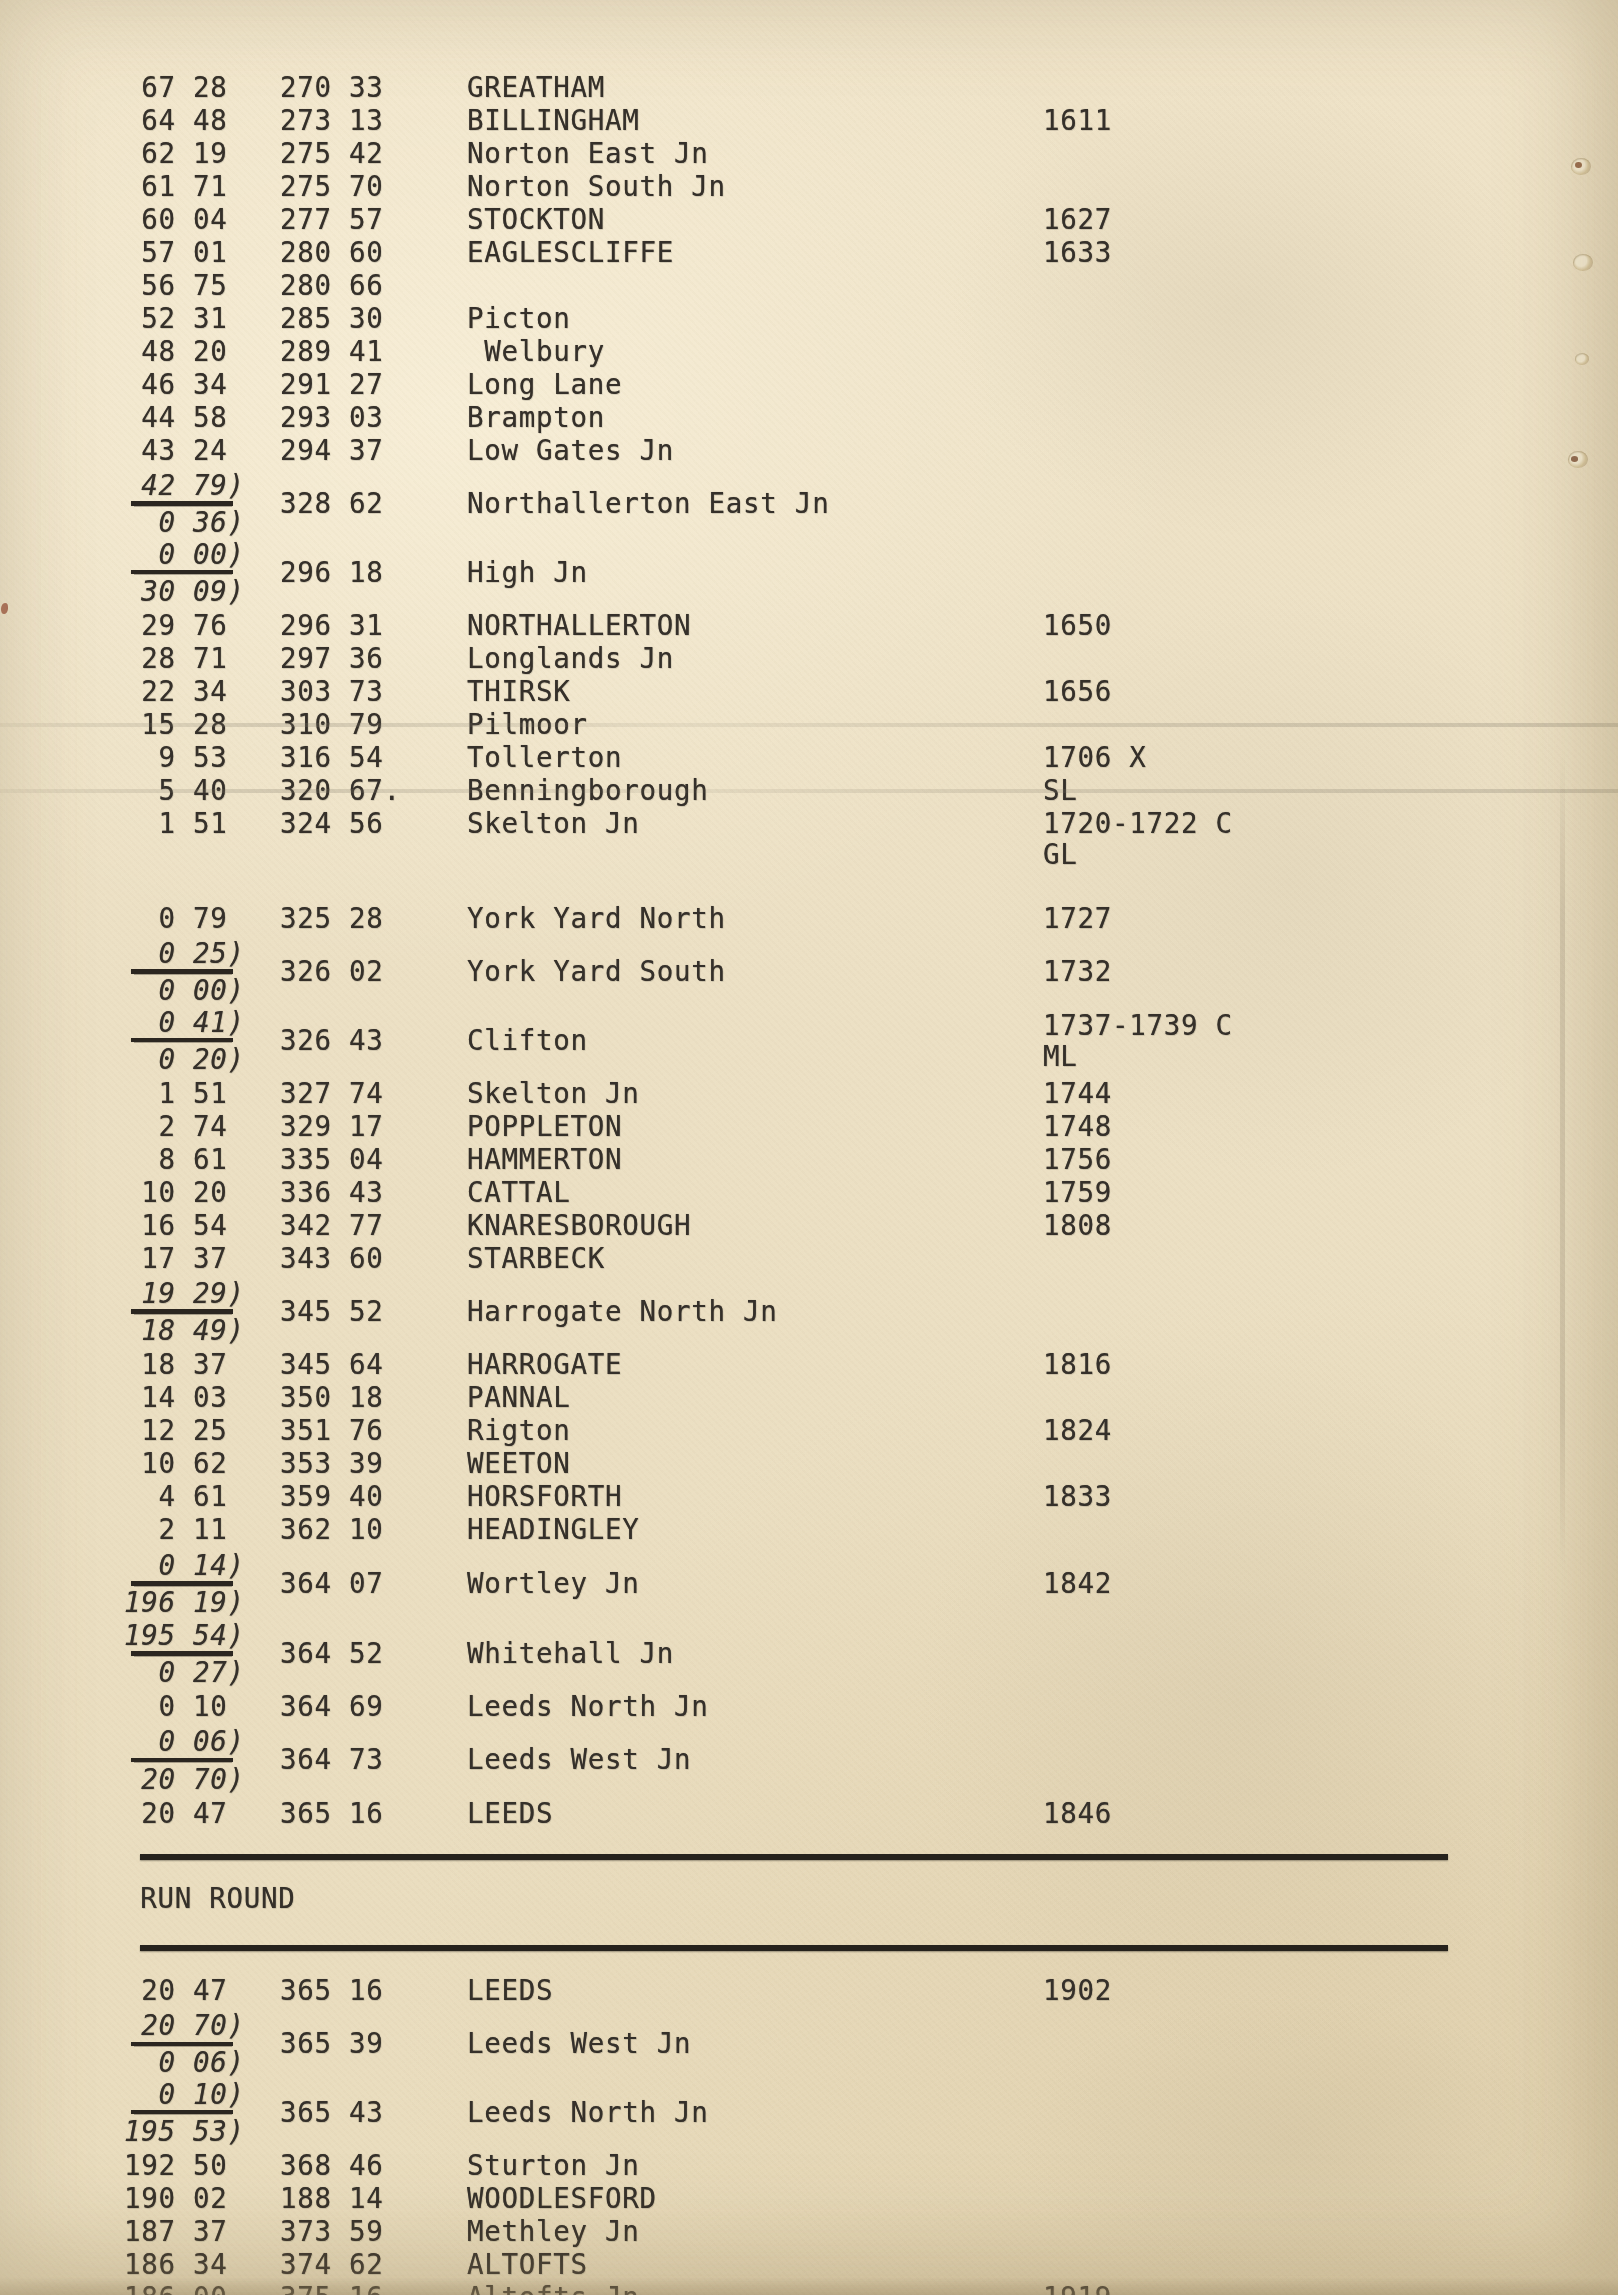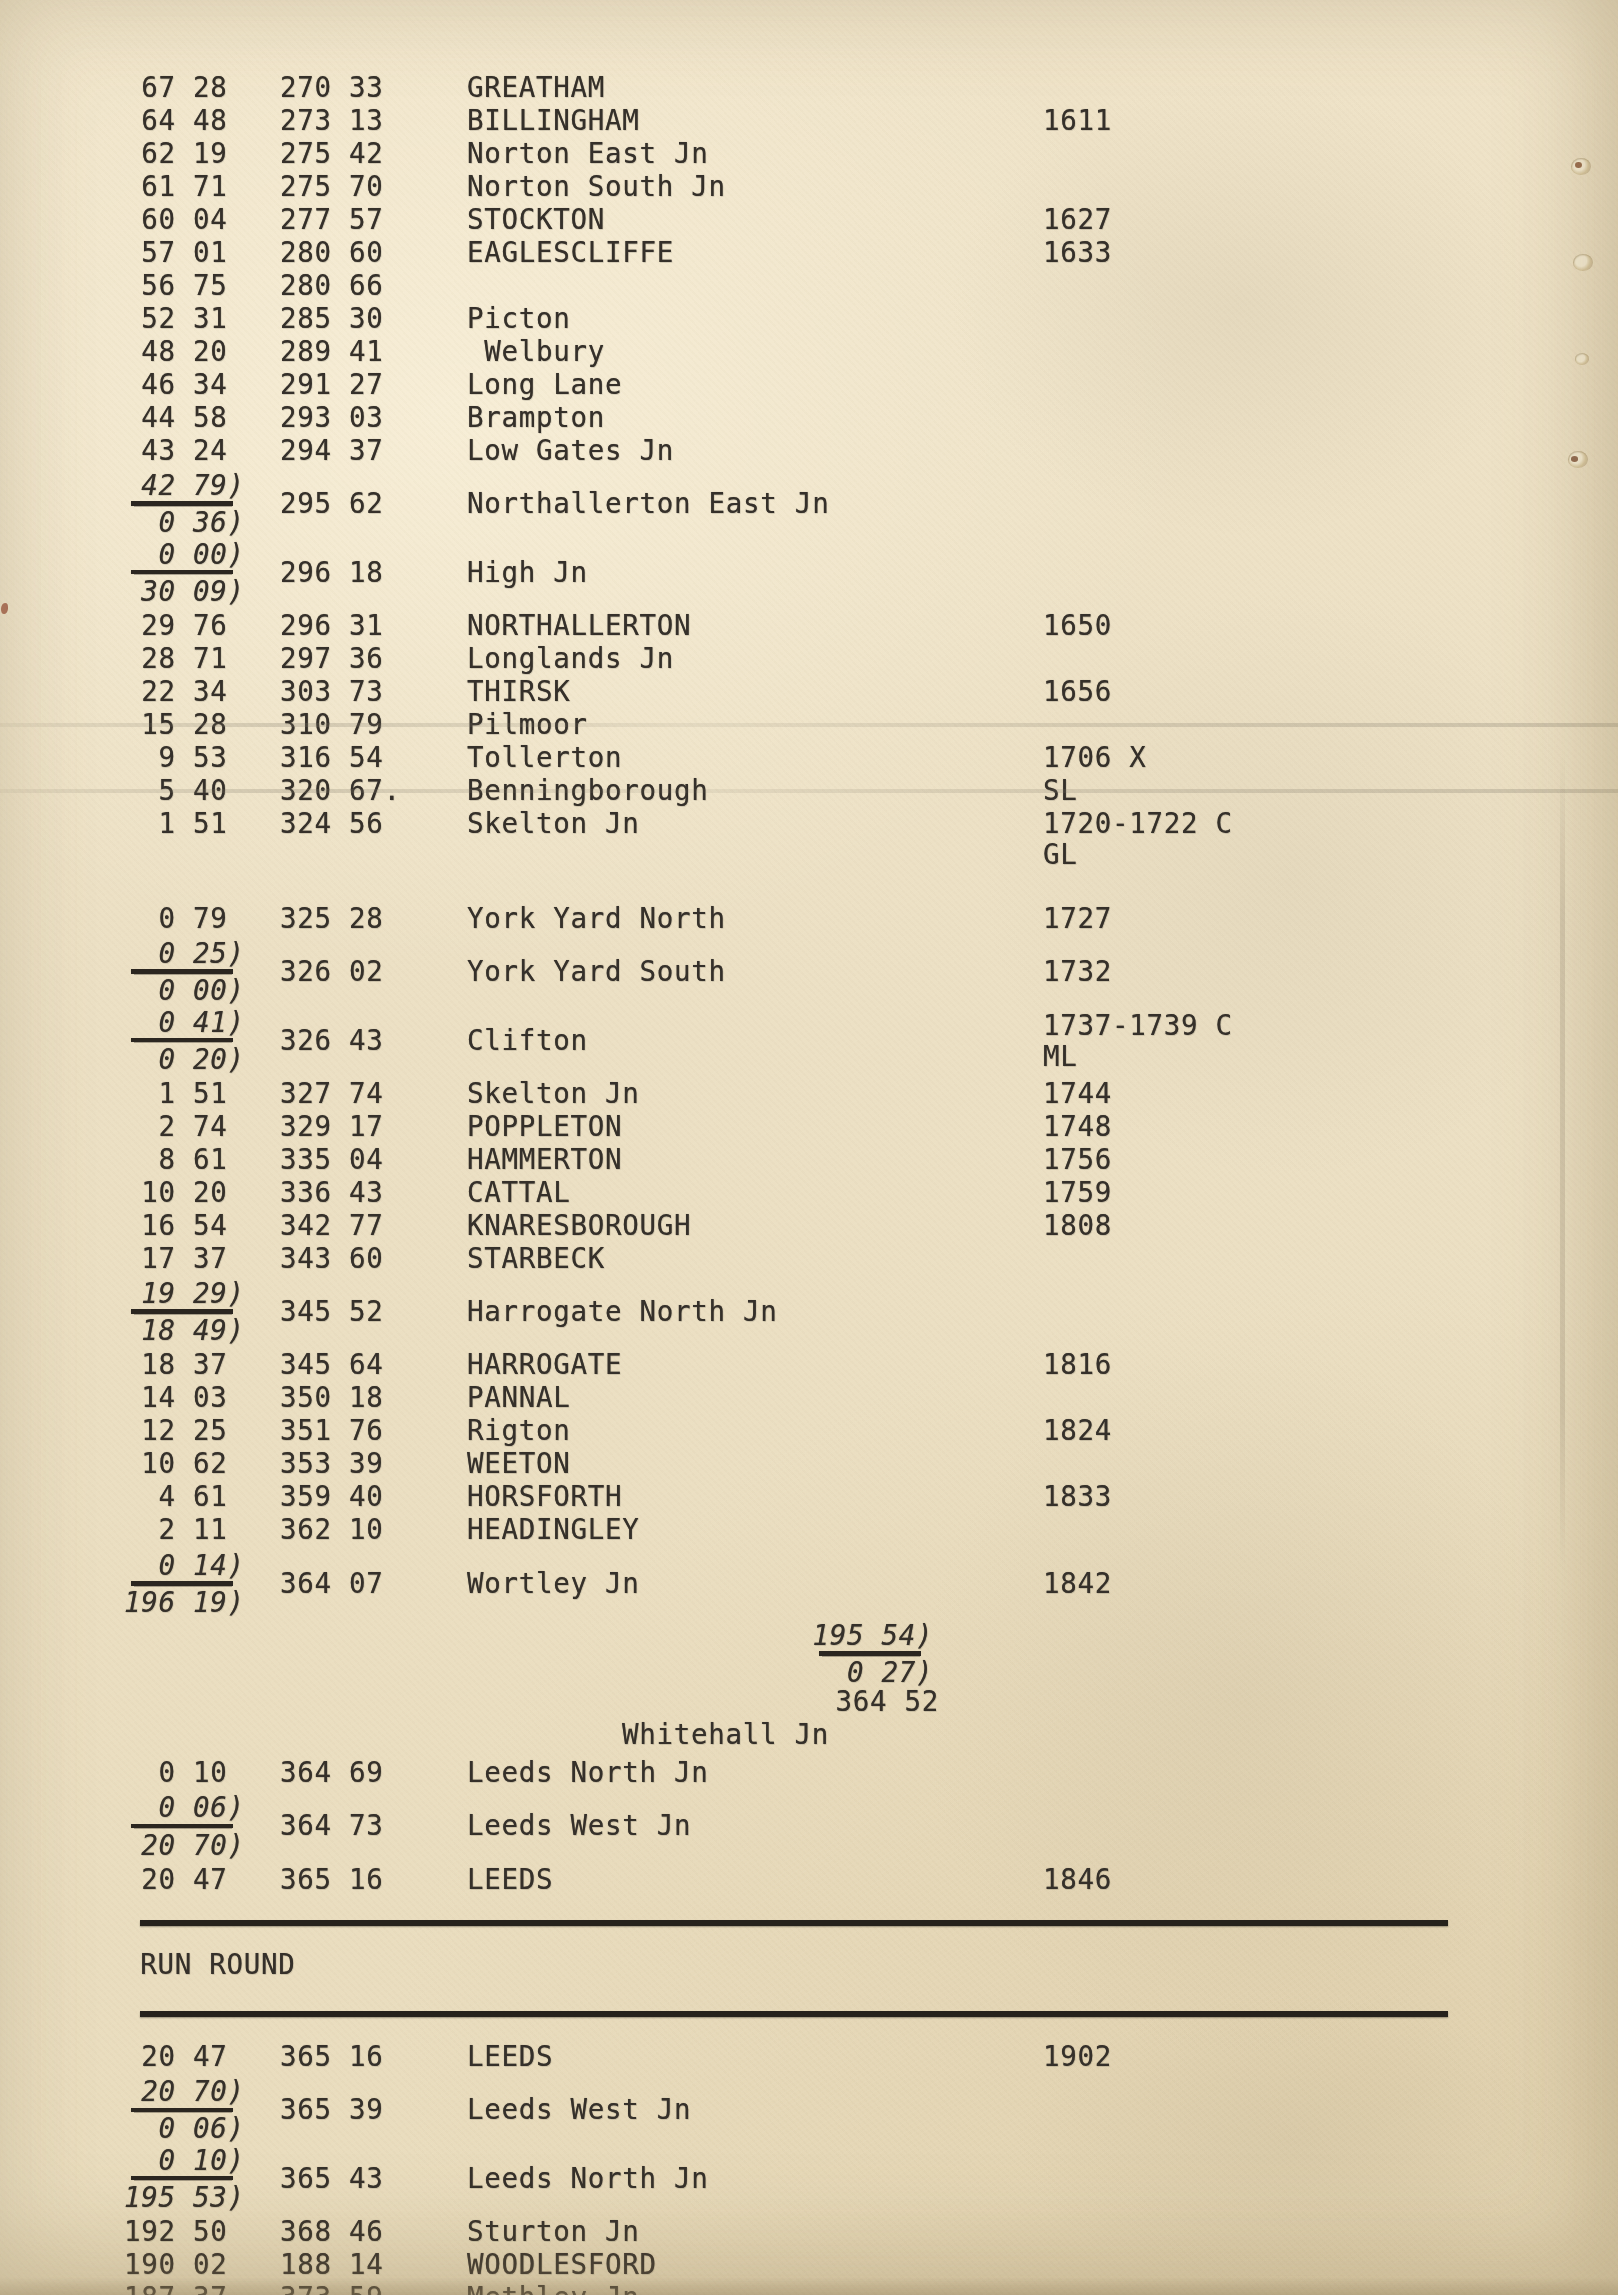--- a/index.html
+++ b/index.html
@@ -29,21 +29,21 @@
     position:absolute;top:0;left:0;width:1619px;
     padding:71px 0 0 124px;box-sizing:border-box;
     color:#35302a;
     font-size:27.5px;letter-spacing:0.7px;
     text-shadow:0 0 0.7px rgba(52,46,38,.65), 0.7px 0.7px 0 rgba(52,46,38,.12);
   }
   .entry{display:flex;align-items:flex-start;position:relative;}
   .entry.center{align-items:center;margin:5.2px 0;}
   .entry.gap-l{margin-top:33px;}
   .entry.gap-m{margin-top:4px;}
-  .entry.gap-s{margin-top:7px;flex-direction:column;}
+  .entry.gap-s{margin-top:7px;}
   .c1{width:118px;white-space:pre;line-height:33px;flex:none;}
   .c1.bracket{display:flex;flex-direction:column;line-height:26px;font-style:italic;}
   .brule{height:4.6px;width:102px;margin:3.3px 0 3.3px 6.5px;background:#2b2620;box-shadow:0 0.7px 0.7px rgba(43,38,32,.35);}
   .c2{width:110px;margin-left:38px;white-space:pre;line-height:33px;flex:none;}
   .c3{width:576px;margin-left:77px;white-space:pre;line-height:33px;flex:none;}
   .c4{white-space:pre;line-height:33px;}
   .c4 .t2{line-height:29px;}
   .hrule{height:5.9px;width:1308px;margin-left:16.3px;background:#26221c;box-shadow:0 0.7px 1.3px rgba(38,34,28,.4);}
   .divider{margin-top:24px;}
   .runround{margin:22px 0 30px 16.3px;line-height:33px;}
@@ -153,21 +153,21 @@
           <div class="c4"></div>
         </div>
         <div class="entry">
           <div class="c1"> 43 24</div>
           <div class="c2">294 37</div>
           <div class="c3">Low Gates Jn</div>
           <div class="c4"></div>
         </div>
         <div class="entry center">
           <div class="c1 bracket"><span> 42 79)</span><div class="brule"></div><span>  0 36)</span></div>
-          <div class="c2">295 62</div>
+          <div class="c2">328 62</div>
           <div class="c3">Northallerton East Jn</div>
           <div class="c4"></div>
         </div>
         <div class="entry center">
           <div class="c1 bracket"><span>  0 00)</span><div class="brule"></div><span> 30 09)</span></div>
           <div class="c2">296 18</div>
           <div class="c3">High Jn</div>
           <div class="c4"></div>
         </div>
         <div class="entry">

